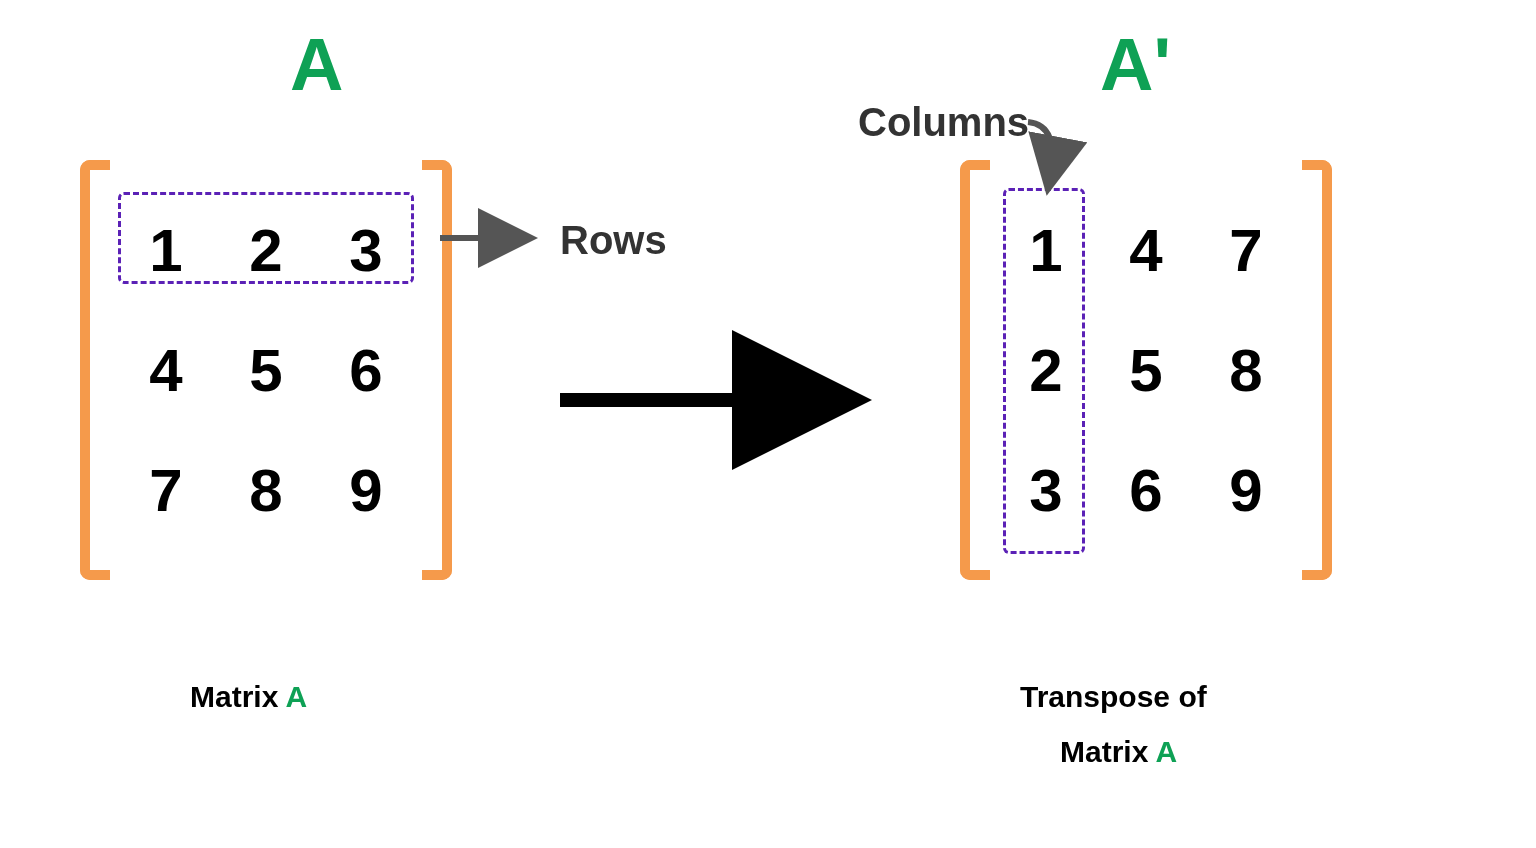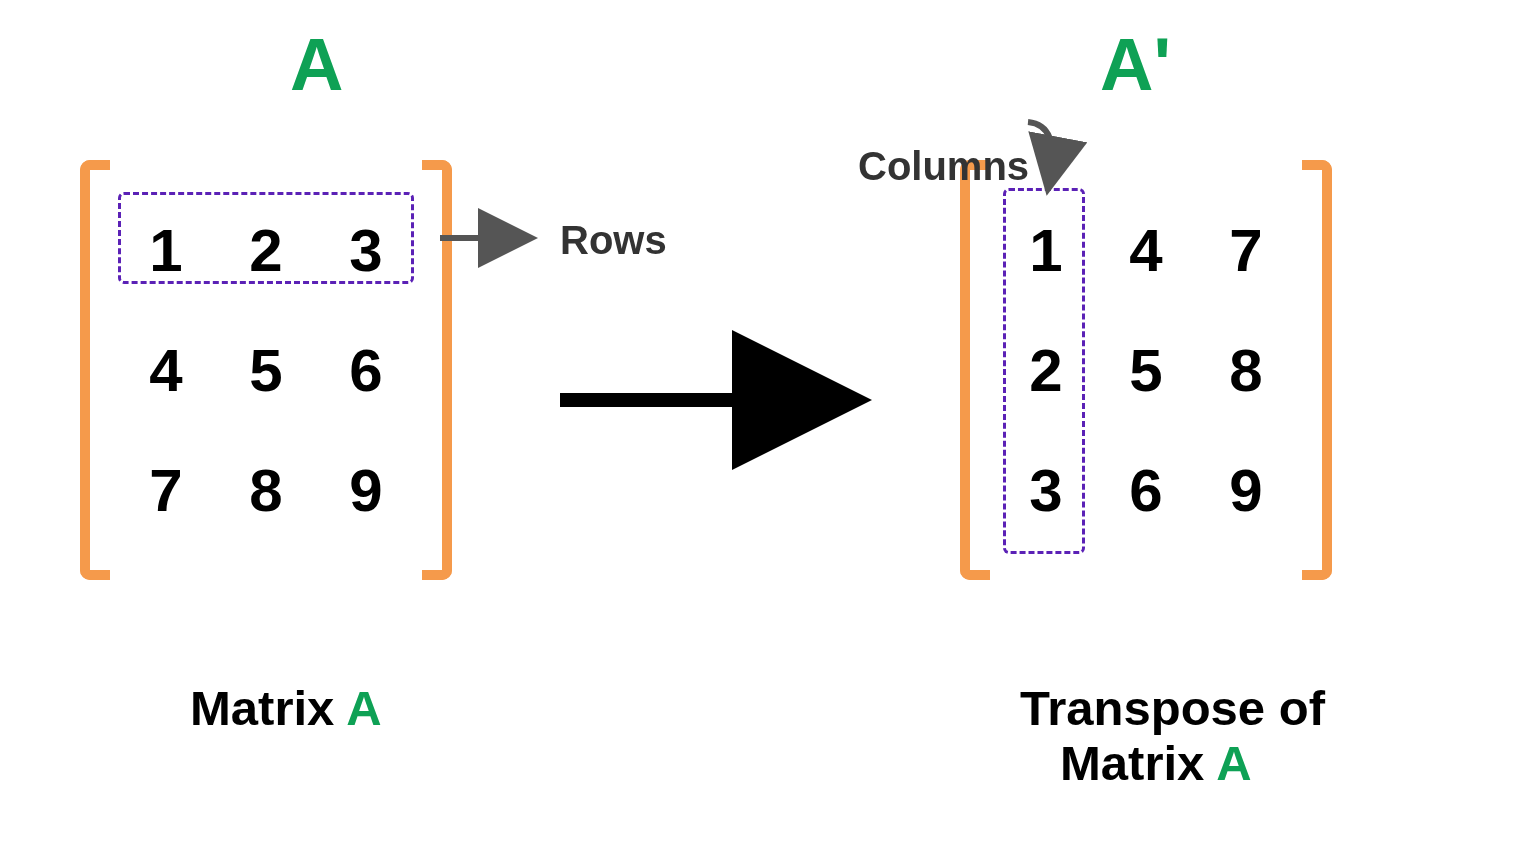--- a/index.html
+++ b/index.html
@@ -55,21 +55,21 @@
     border: 3px dashed #5b21b6;
     border-radius: 6px;
   }
   .highlight-col {
     position: absolute;
     border: 3px dashed #5b21b6;
     border-radius: 6px;
   }
   .caption {
     position: absolute;
-    font-size: 49px;
+    font-size: 30px;
     font-weight: 600;
     color: #000;
     white-space: nowrap;
   }
   .caption .green { color: #0ea155; }
   .annot {
     position: absolute;
     font-size: 40px;
     font-weight: 600;
     color: #333;
@@ -124,21 +124,21 @@
     <div class="cell">8</div>
     <div class="cell">3</div>
     <div class="cell">6</div>
     <div class="cell">9</div>
   </div>
   <div class="bracket right"></div>
 </div>
 
 <div class="highlight-col" style="left:1003px; top:188px; width:82px; height:366px;"></div>
 
-<div class="annot" style="left:858px; top:100px;margin-top:44px;">Columns</div>
+<div class="annot" style="left:858px; top:100px;">Columns</div>
 
 <div class="caption" style="left:1020px; top:680px; text-align:center;">
   <span>Transpose of</span>
 </div>
 <div class="caption" style="left:1060px; top:735px;">
   <span>Matrix </span> <span class="green">A</span>
 </div>
 
 <svg class="arrows">
   <defs>

